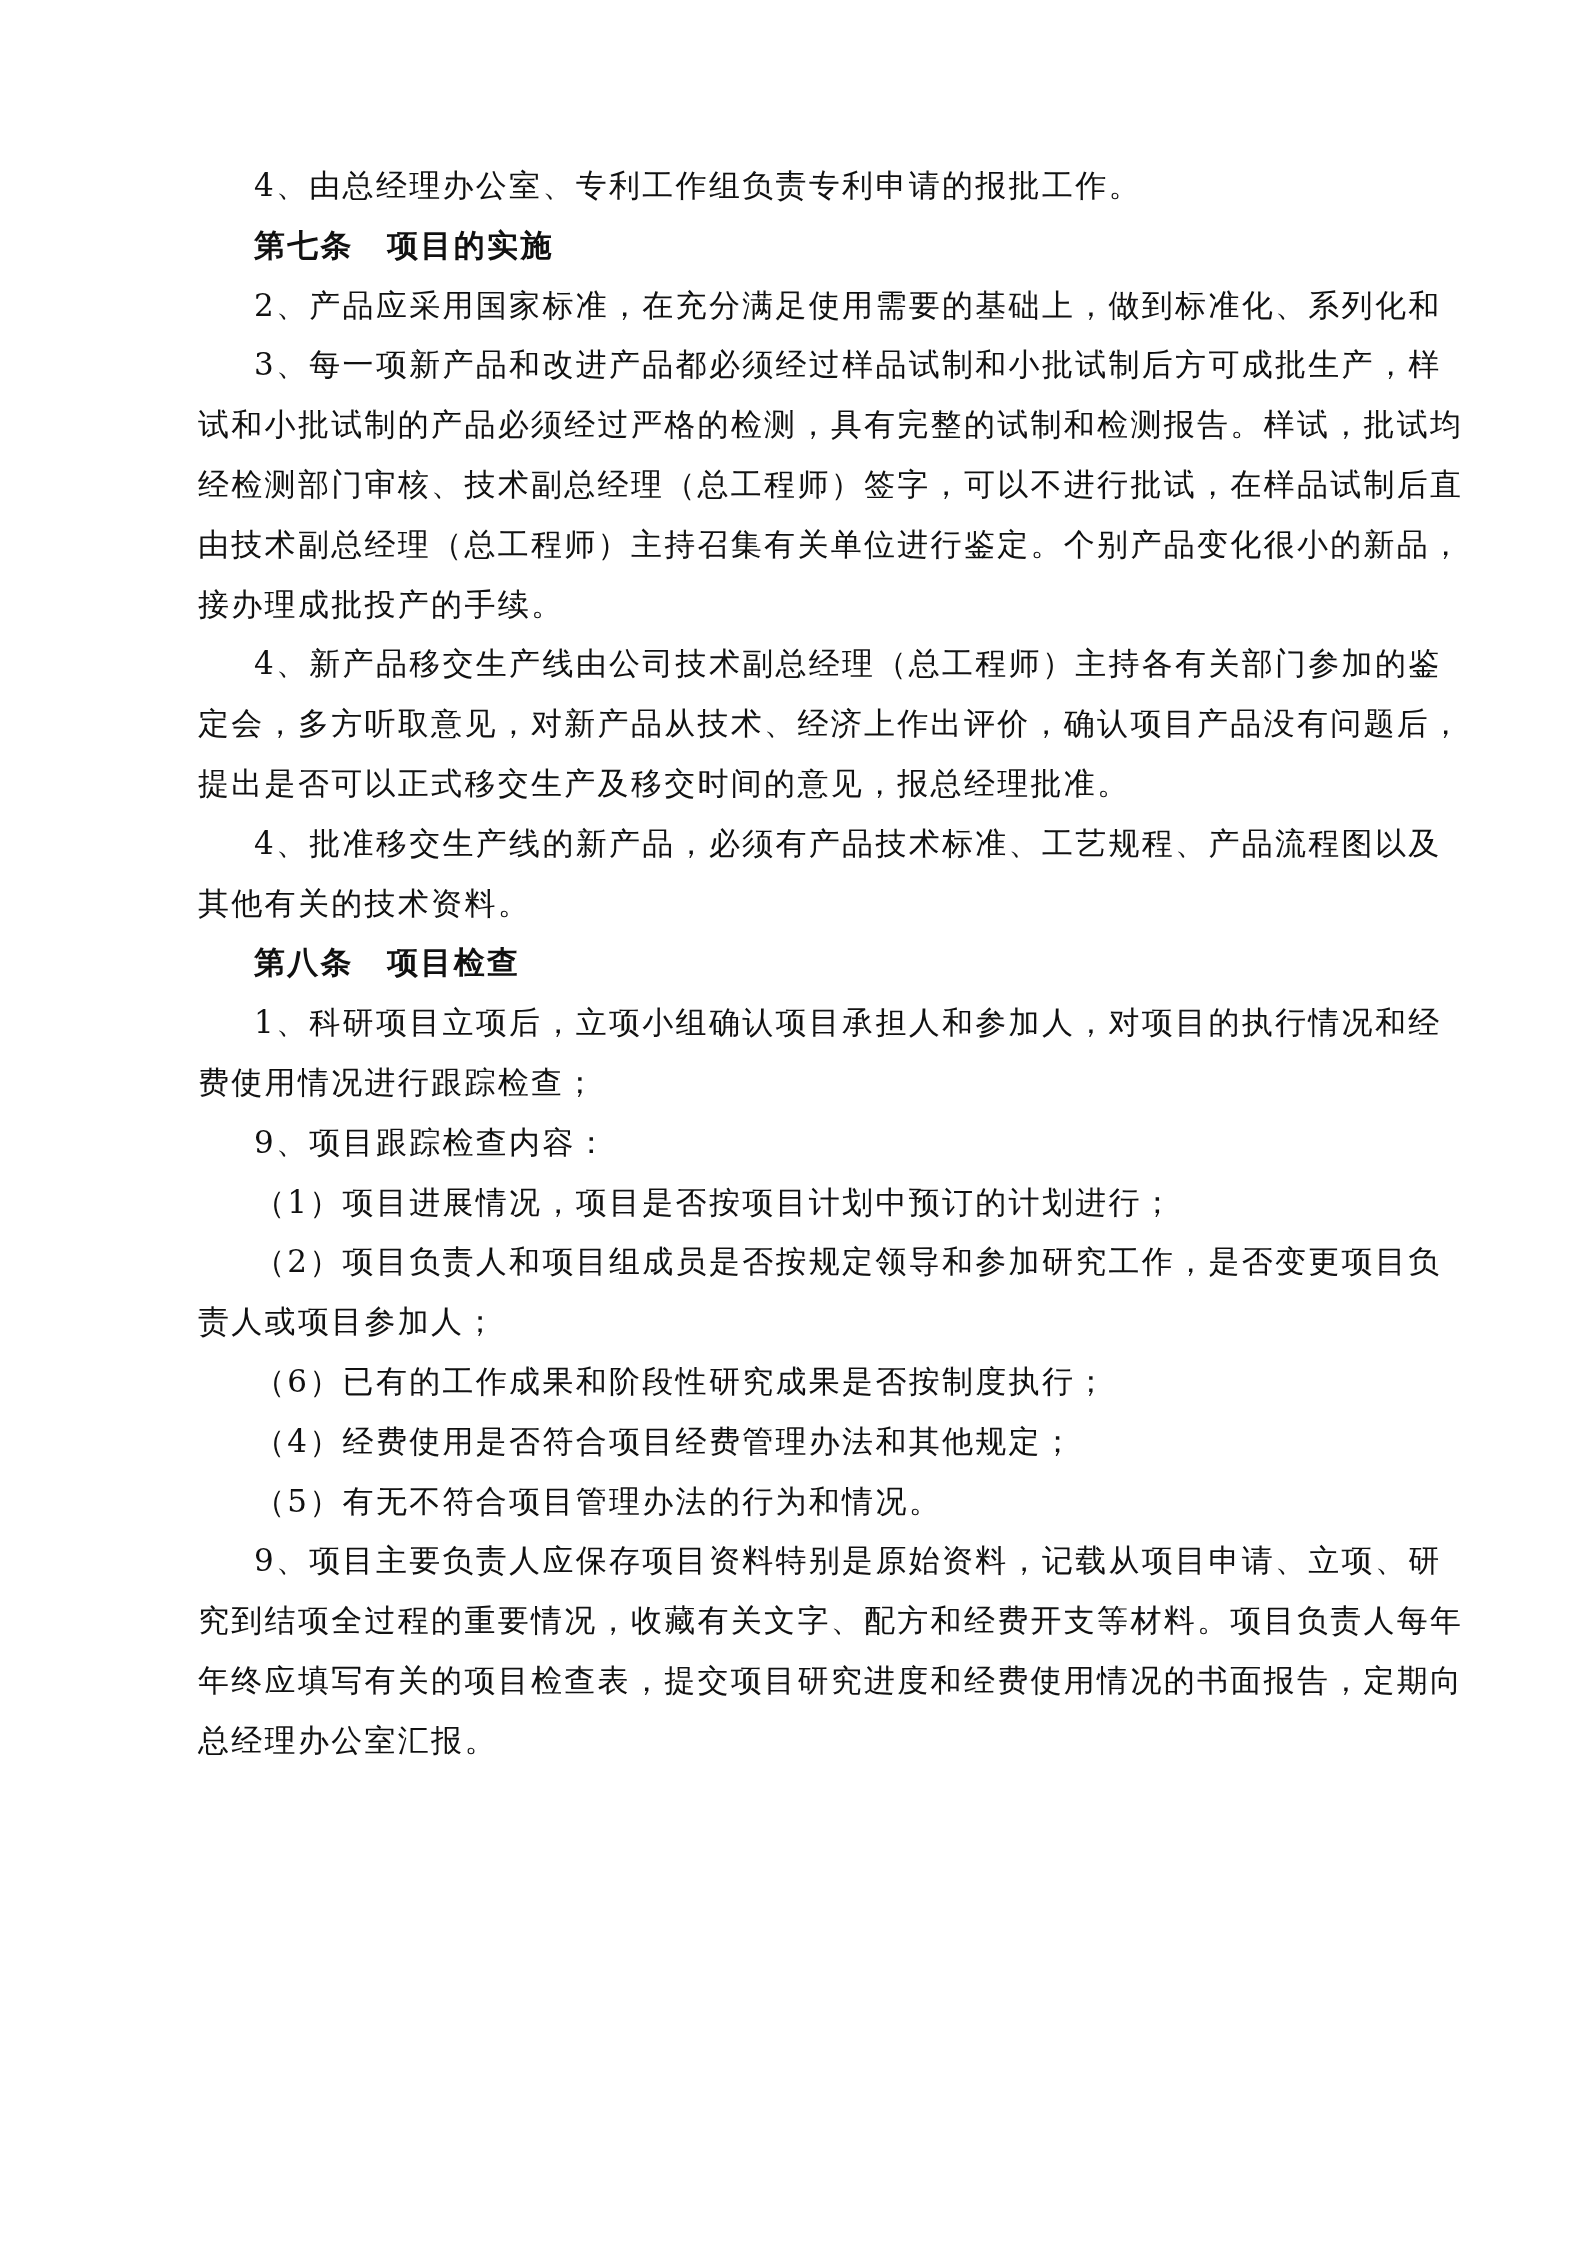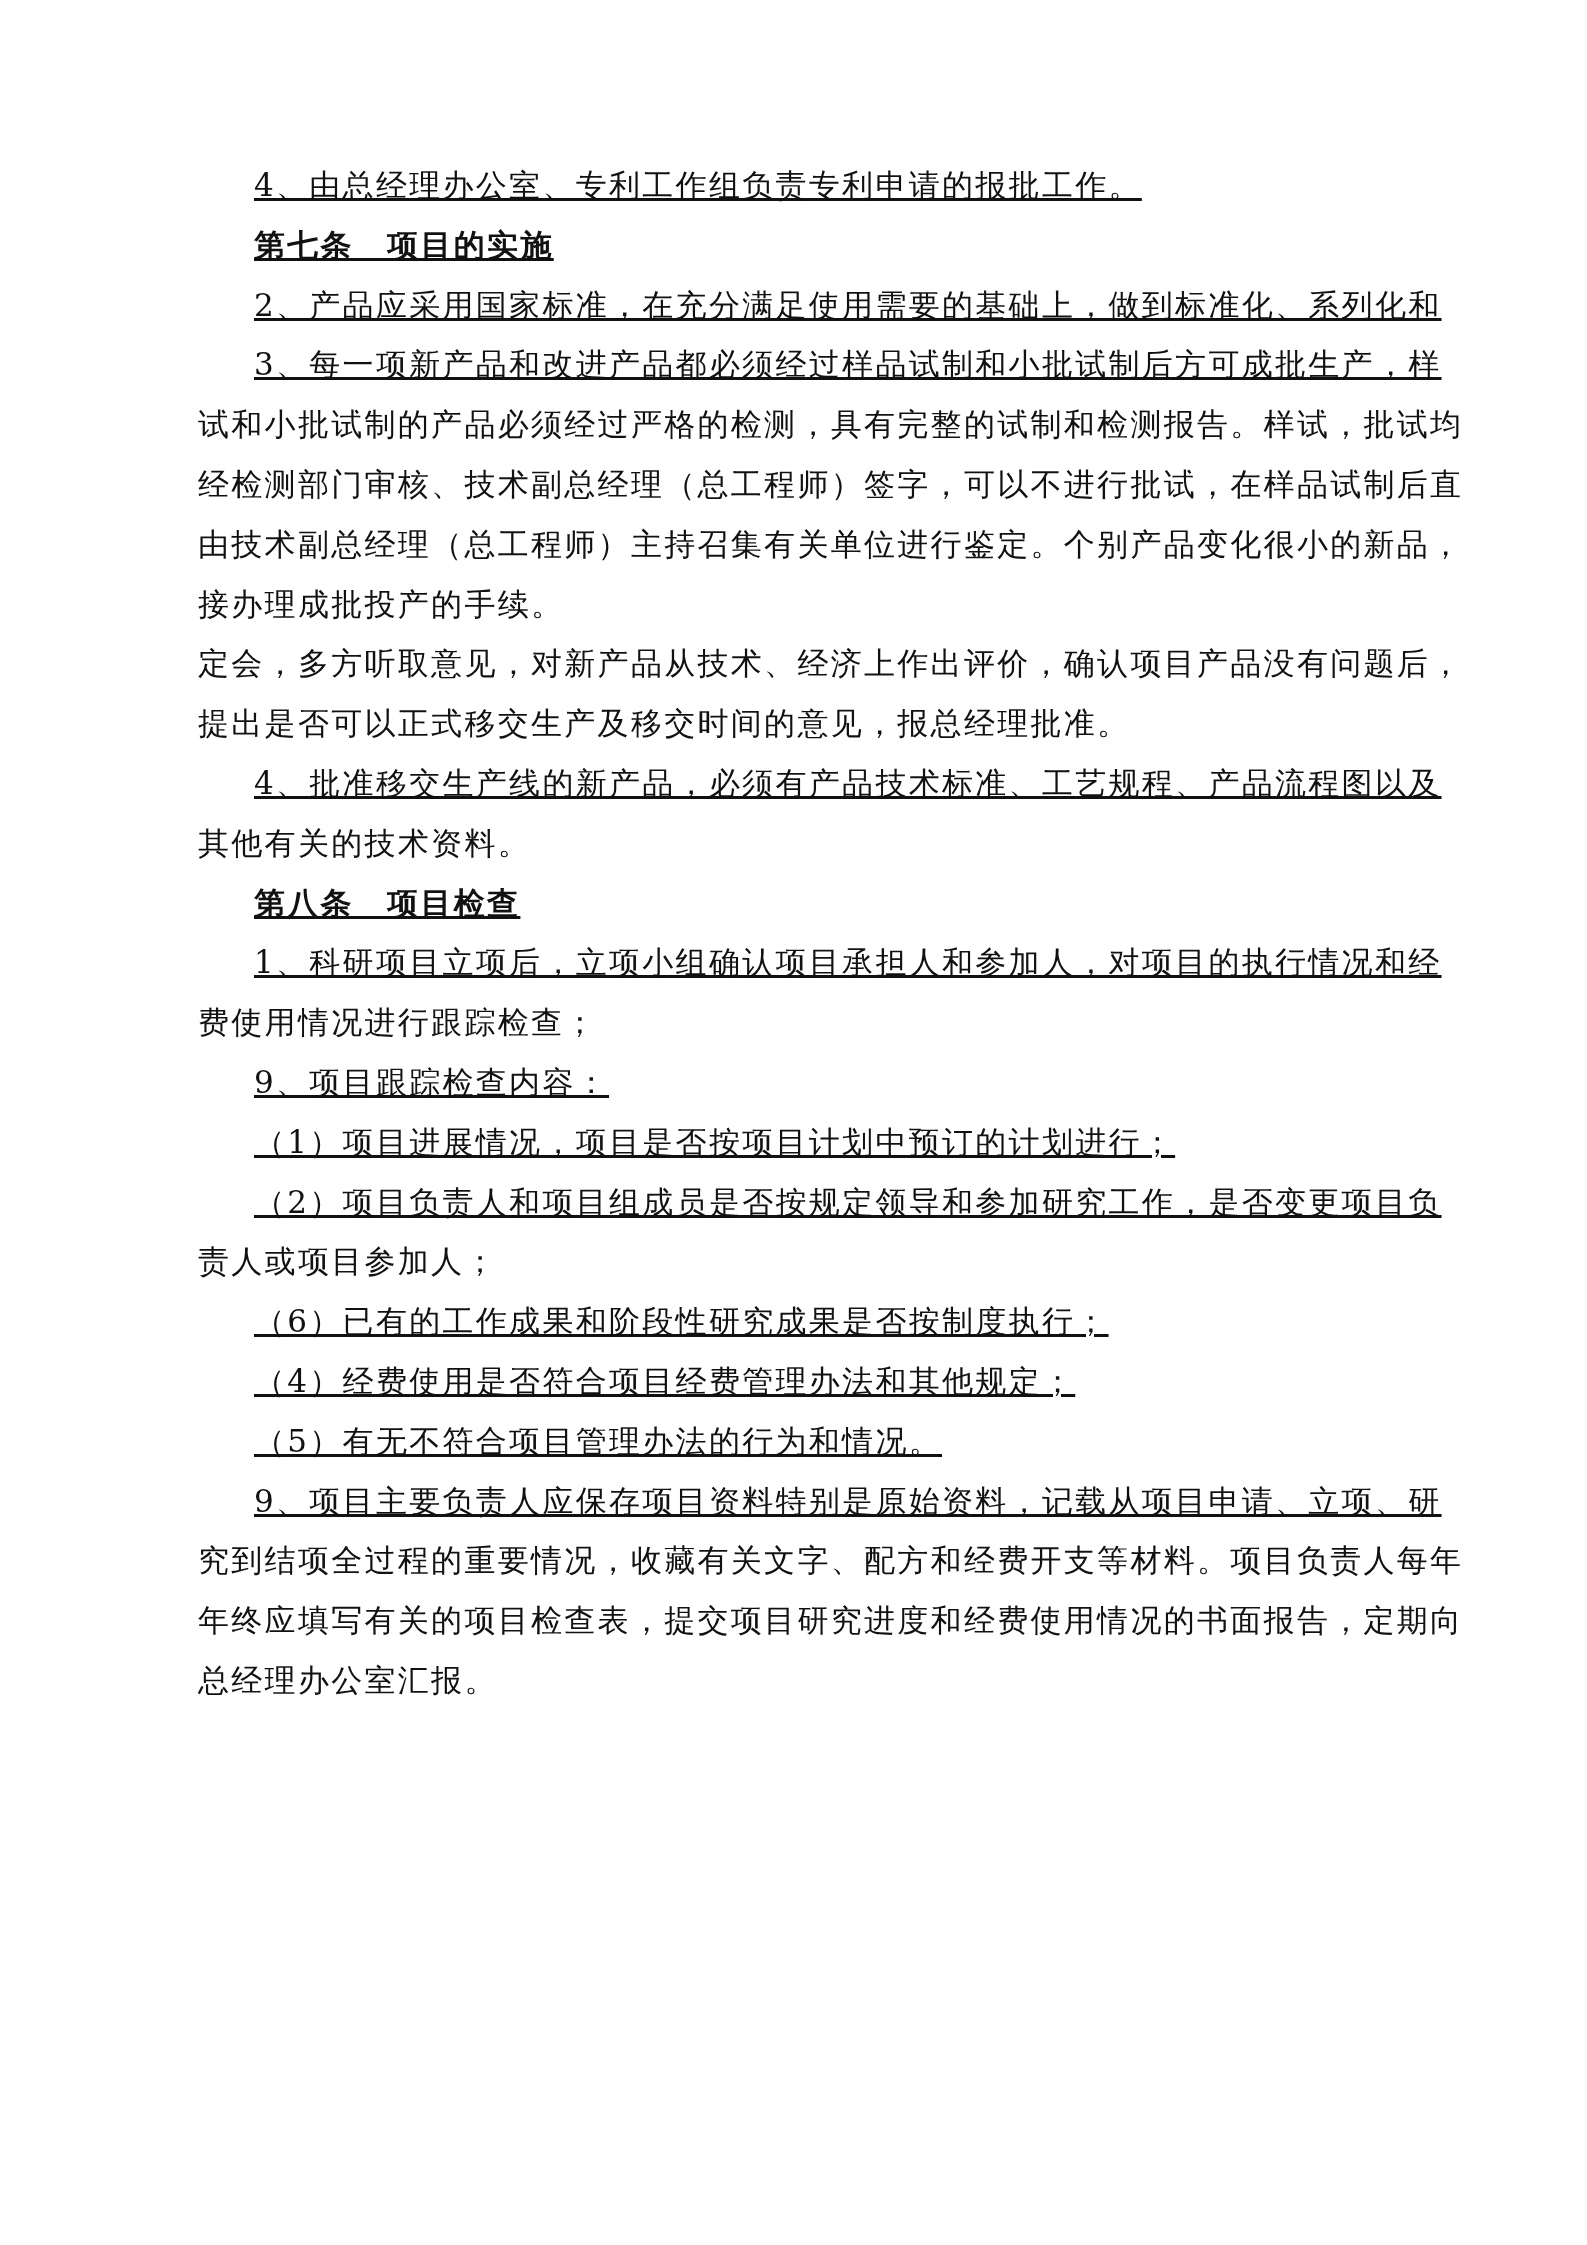--- a/index.html
+++ b/index.html
@@ -8,21 +8,21 @@
     position: absolute;
     left: 198px;
     top: 156px;
     width: 1202px;
     font-family: "DejaVu Serif", "Liberation Serif", serif;
     font-size: 31px;
     color: #111111;
     line-height: 59.8px;
   }
   .line { white-space: nowrap; height: 59.8px; letter-spacing: 2.3px; }
-  .indent { padding-left: 56px; text-decoration: underline; }
+  .indent { padding-left: 56px; }
   .heading { font-weight: bold; }
 </style>
 </head>
 <body>
 
 <div class="page">
 
   <div>
     <div class="line indent">4、由总经理办公室、专利工作组负责专利申请的报批工作。</div>
   </div>
@@ -38,20 +38,21 @@
 
   <div>
     <div class="line indent">3、每一项新产品和改进产品都必须经过样品试制和小批试制后方可成批生产，样</div>
     <div class="line">试和小批试制的产品必须经过严格的检测，具有完整的试制和检测报告。样试，批试均</div>
     <div class="line">经检测部门审核、技术副总经理（总工程师）签字，可以不进行批试，在样品试制后直</div>
     <div class="line">由技术副总经理（总工程师）主持召集有关单位进行鉴定。个别产品变化很小的新品，</div>
     <div class="line">接办理成批投产的手续。</div>
   </div>
 
   <div>
+    <div class="line indent">4、新产品移交生产线由公司技术副总经理（总工程师）主持各有关部门参加的鉴</div>
     <div class="line">定会，多方听取意见，对新产品从技术、经济上作出评价，确认项目产品没有问题后，</div>
     <div class="line">提出是否可以正式移交生产及移交时间的意见，报总经理批准。</div>
   </div>
 
   <div>
     <div class="line indent">4、批准移交生产线的新产品，必须有产品技术标准、工艺规程、产品流程图以及</div>
     <div class="line">其他有关的技术资料。</div>
   </div>
 
   <div>

